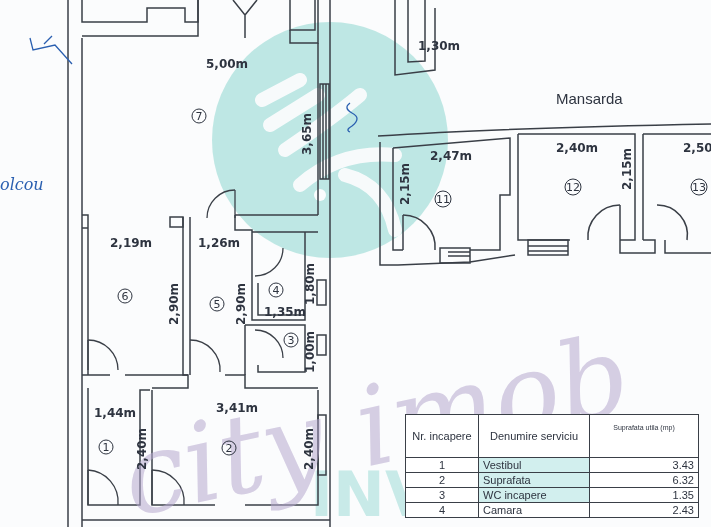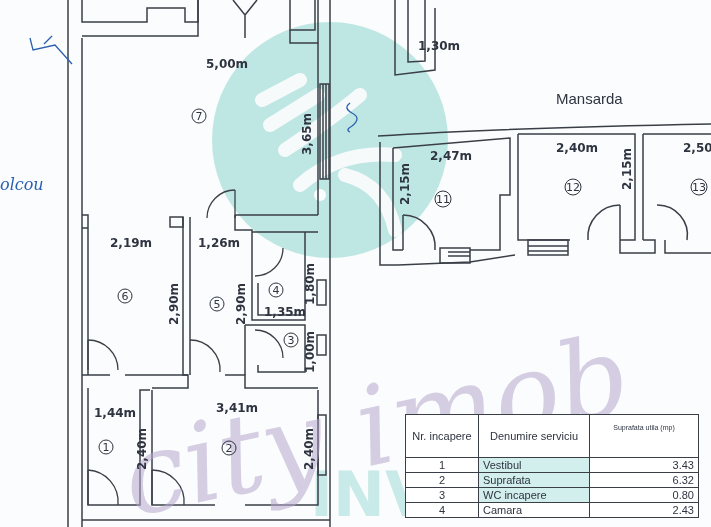--- a/index.html
+++ b/index.html
@@ -200,21 +200,21 @@
       <td class="c3">3.43</td>
     </tr>
     <tr>
       <td class="c1">2</td>
       <td class="c2 tint">Suprafata</td>
       <td class="c3">6.32</td>
     </tr>
     <tr>
       <td class="c1">3</td>
       <td class="c2 tint">WC incapere</td>
-      <td class="c3">0.80</td>
+      <td class="c3">1.35</td>
     </tr>
     <tr>
       <td class="c1">4</td>
       <td class="c2">Camara</td>
       <td class="c3">2.43</td>
     </tr>
   </tbody>
 </table>
 
 </body></html>

